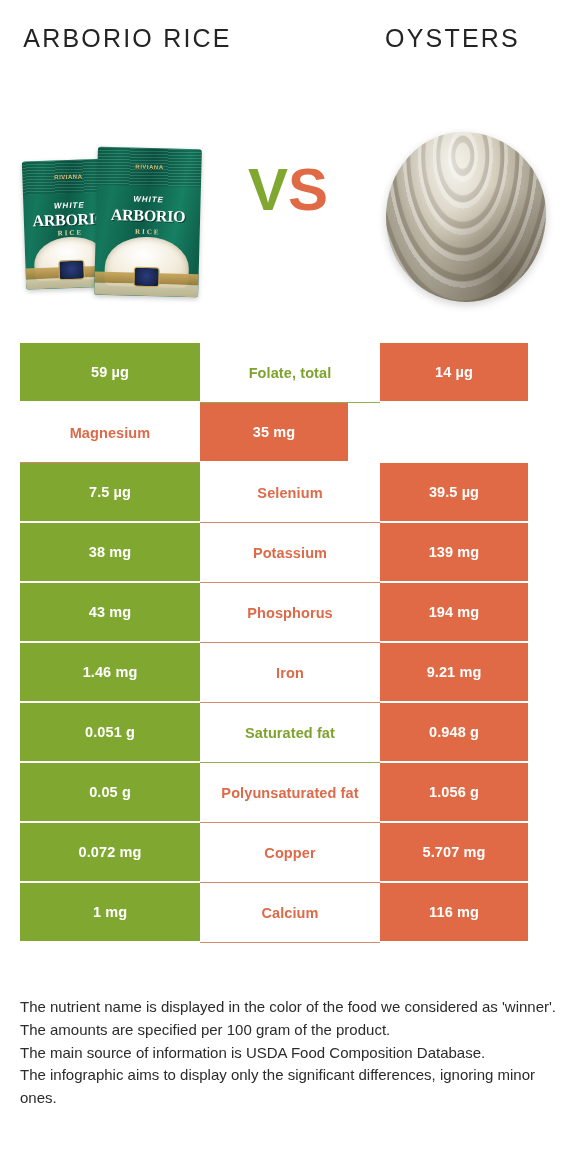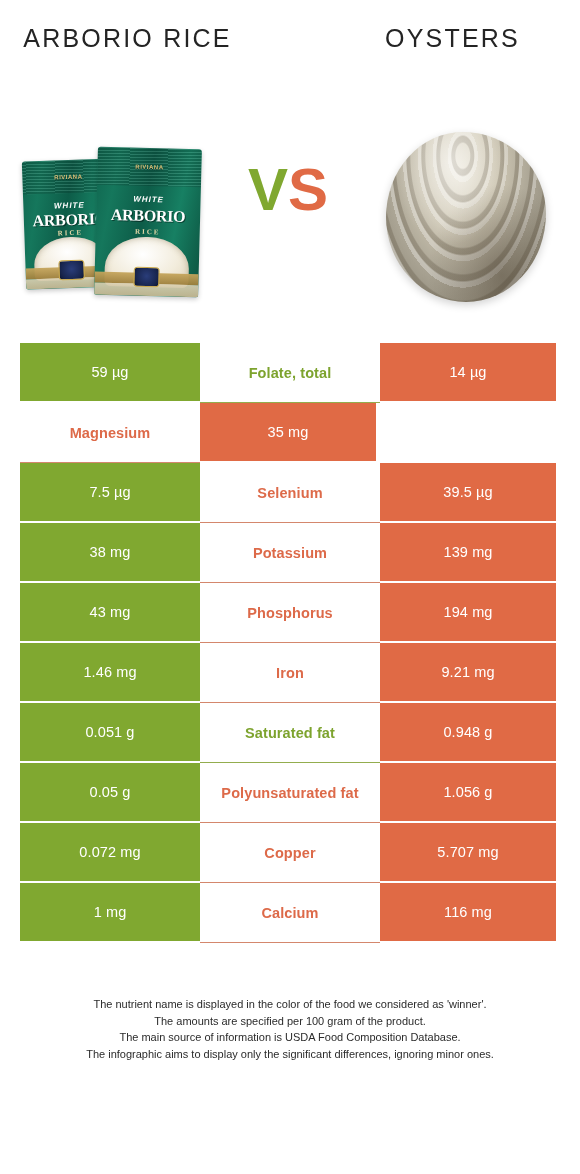--- a/index.html
+++ b/index.html
@@ -187,51 +187,50 @@
     display: flex;
     height: 60px;
     margin-bottom: 0px;
   }
   .cell {
     display: flex;
     align-items: center;
     justify-content: center;
     height: 100%;
     font-size: 14.5px;
-    font-weight: 400;
+    font-weight: 700;
     letter-spacing: .1px;
   }
   .cell-left {
     width: 180px;
     background: #80A830;
     color: #ffffff;
     border-bottom: 2px solid #ffffff;
   }
   .cell-mid {
     width: 180px;
     background: #ffffff;
     font-size: 14.5px;
     font-weight: 700;
   }
   .cell-right {
-    width: 176px;
+    width: 148px;
     background: #E06A45;
     color: #ffffff;
     border-bottom: 2px solid #ffffff;
   }
   .cell-mid.win-green { color: #7DA32E; border-bottom: 1px solid #93ad4e; text-align: center; }
   .cell-mid.win-orange { color: #DD6A49; border-bottom: 1px solid #d4876d; }
 
   
   .footer {
     position: absolute;
     left: 20px; top: 996px;
     width: 540px;
-    text-align: center;
-    font-size: 11px;
+    font-size: 15px;
     line-height: 1.52;
     color: #2b2b2b;
     font-family: "Liberation Sans", sans-serif;
   }
   .footer p { margin: 0; }
 </style>
 </head>
 <body>
 
 <div class="page">

